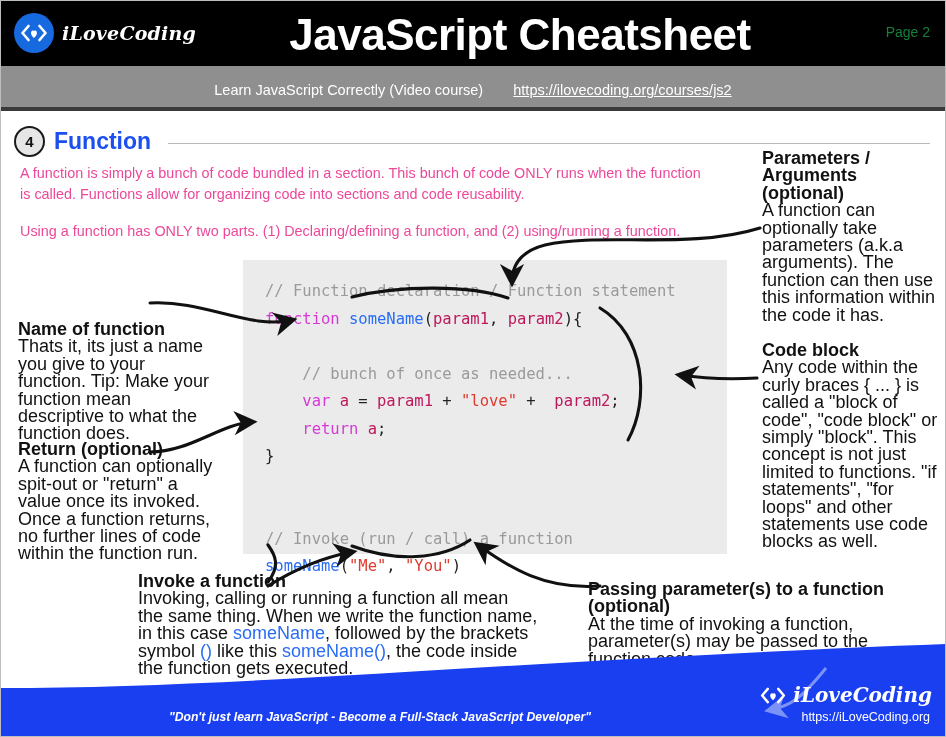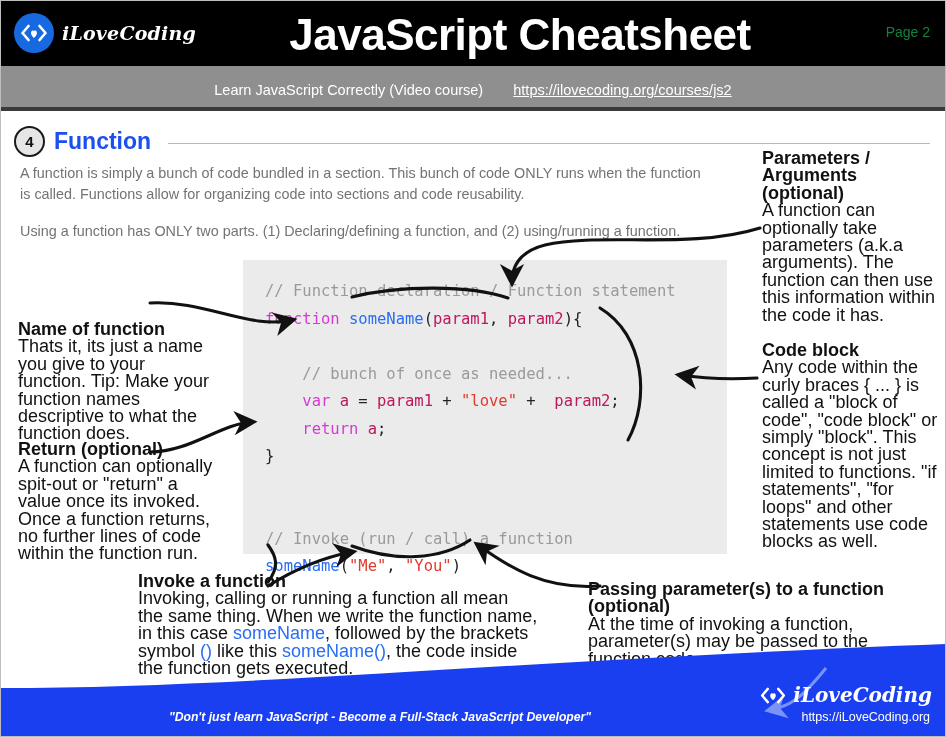--- a/index.html
+++ b/index.html
@@ -38,21 +38,21 @@
   
   .body{position:absolute;left:0;top:111px;width:946px;height:572px;background:#fff;}
 
   
   .sec-head{position:absolute;left:14px;top:15px;display:flex;align-items:center;gap:9px;width:916px;}
   .sec-num{width:27px;height:27px;border-radius:50%;border:2px solid #1a1a1a;background:#e6e6e6;
     display:flex;align-items:center;justify-content:center;font-size:15px;font-weight:700;color:#111;}
   .sec-title{color:#1a4ff0;font-size:23px;font-weight:700;}
   .sec-rule{flex:1;height:1px;background:#b8b8b8;margin-left:8px;margin-top:4px;}
 
-  .intro{position:absolute;left:20px;top:52px;width:690px;font-size:14.4px;color:#737373;line-height:21px;}
+  .intro{position:absolute;left:20px;top:52px;width:690px;font-size:14.4px;color:#ec4899;line-height:21px;}
   .intro p{margin:0 0 16px 0;}
 
   
   .code{position:absolute;left:243px;top:149px;width:484px;height:294px;background:#ebebeb;}
   .code pre{margin:0;padding:18px 0 0 22px;font-family:"DejaVu Sans Mono","Liberation Mono",monospace;
     font-size:15.5px;line-height:27.5px;color:#222;white-space:pre;}
   .c-com{color:#9a9a9a;}
   .c-kw{color:#d63ad6;}
   .c-fn{color:#2a6df5;}
   .c-var{color:#be185d;}
@@ -136,21 +136,21 @@
     <span class="c-kw">return</span> <span class="c-var">a</span><span class="c-pl">;</span>
 <span class="c-pl">}</span>
 
 
 <span class="c-com">// Invoke (run / call) a function</span>
 <span class="c-fn">someName</span><span class="c-pl">(</span><span class="c-str">"Me"</span><span class="c-pl">, </span><span class="c-str">"You"</span><span class="c-pl">)</span></pre>
       </div>
 
     <div class="note n-name">
       <b>Name of function</b>
-      <span>Thats it, its just a name you give to your function. Tip: Make your function names descriptive to what the function does.</span>
+      <span>Thats it, its just a name you give to your function. Tip: Make your function mean descriptive to what the function does.</span>
     </div>
 
     <div class="note n-return">
       <b>Return (optional)</b>
       <span>A function can optionally spit-out or "return" a value once its invoked. Once a function returns, no further lines of code within the function run.</span>
     </div>
 
     <div class="note n-params">
       <b>Parameters / Arguments (optional)</b>
       <span>A function can optionally take parameters (a.k.a arguments). The function can then use this information within the code it has.</span>

